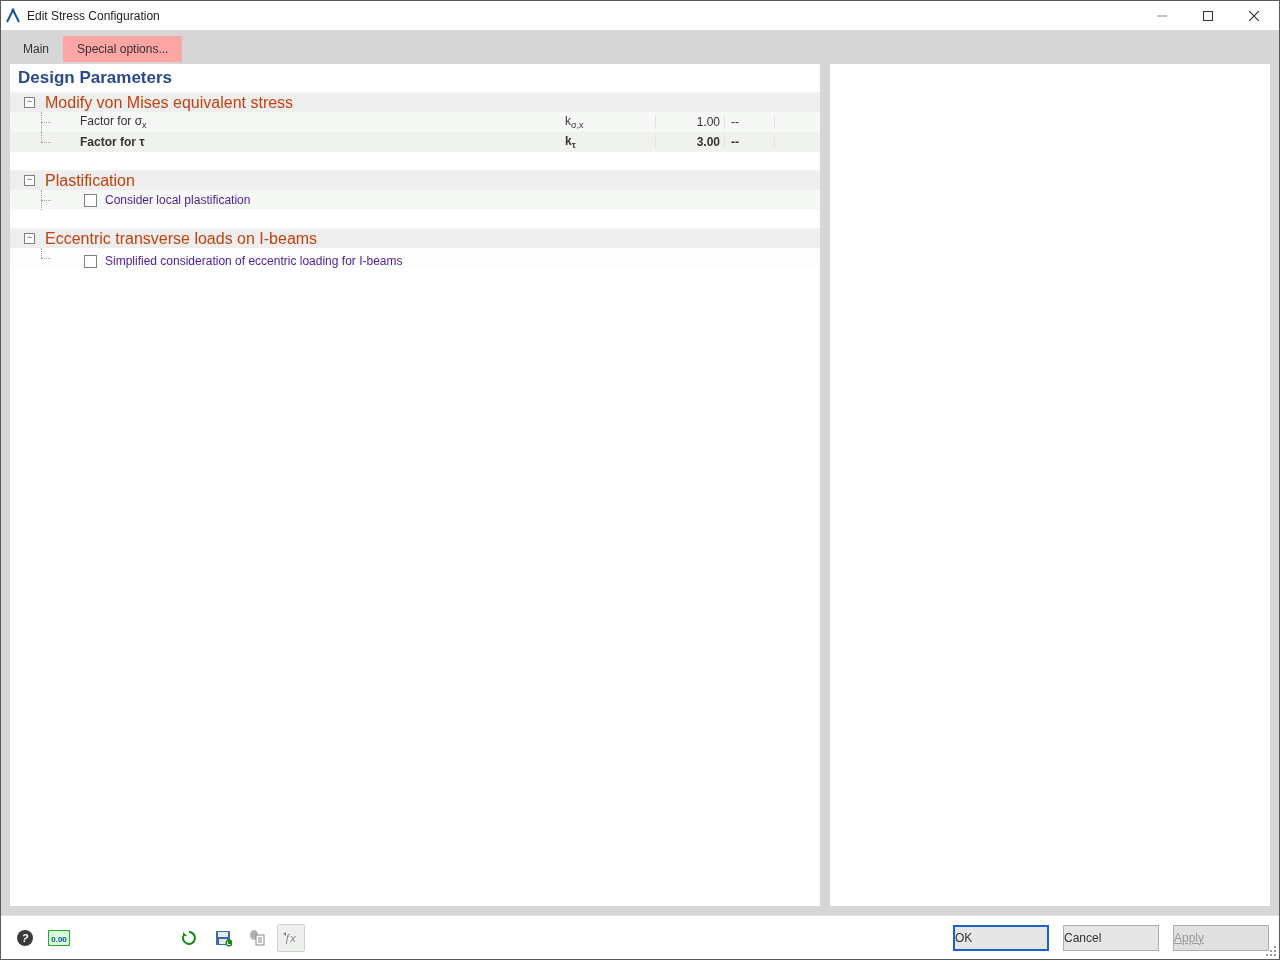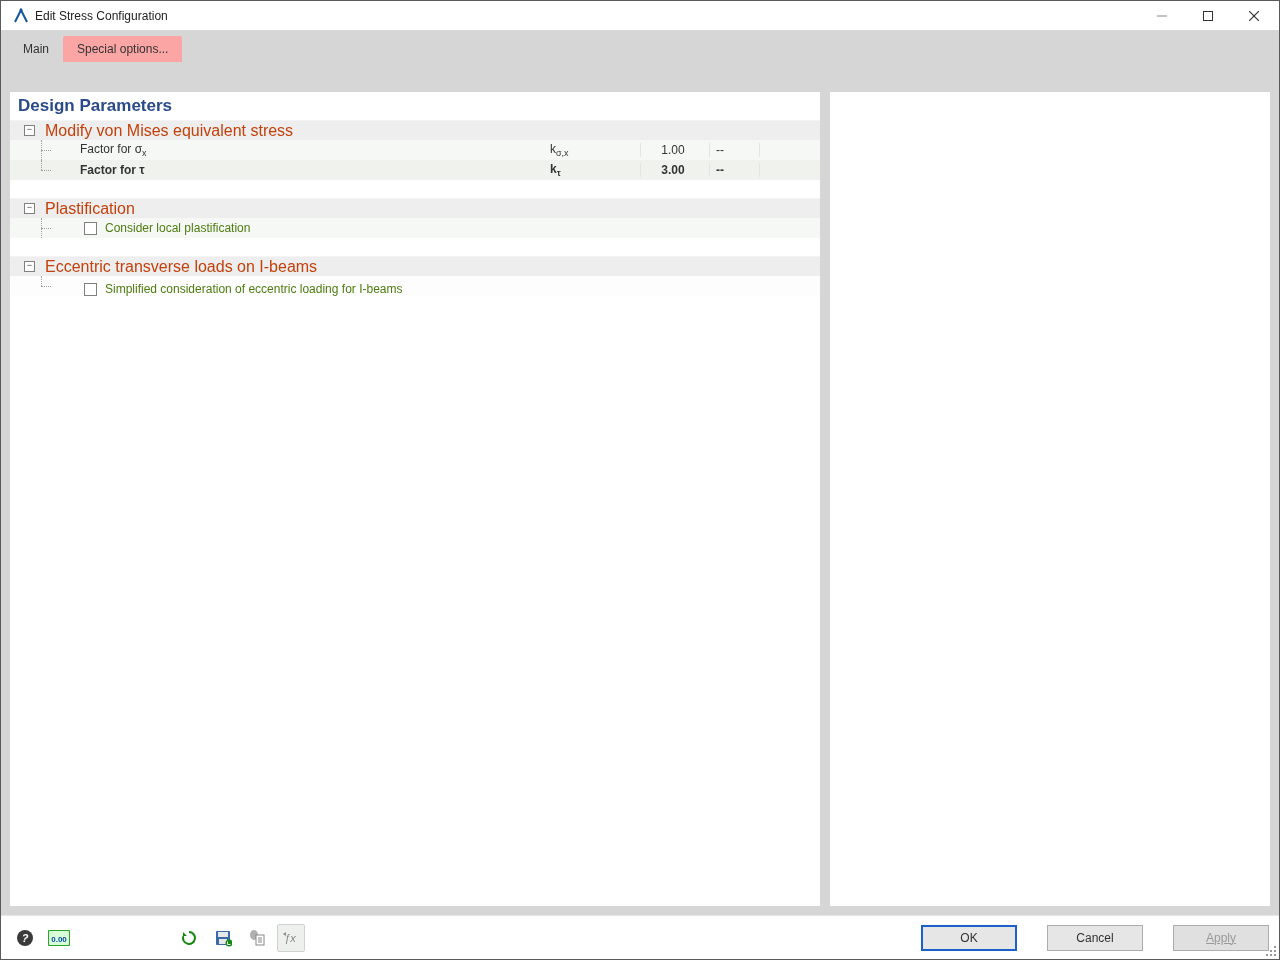--- a/index.html
+++ b/index.html
@@ -11,21 +11,21 @@
     background:#fff;
     width:1280px; height:960px;
     display:flex; flex-direction:column;
     border:1px solid #5a5a5a;
   }
 
   
   .titlebar {
     height:30px;
     display:flex; align-items:center;
-    padding:0 2px 0 12px;
+    padding:0 2px 0 4px;
     border-bottom:1px solid #d9d9d9;
     background:#fff;
   }
   .titlebar .app-icon {
     width:16px; height:16px; margin-right:6px;
     display:flex; align-items:center; justify-content:center;
   }
   .titlebar .title { flex:0 0 auto; font-size:12px; color:#222; }
   .titlebar .spacer { flex:1; }
   .win-controls { display:flex; height:100%; }
@@ -34,21 +34,20 @@
     display:flex; align-items:center; justify-content:center;
     font-size:13px; color:#333;
   }
 
   
   .client {
     flex:1;
     display:flex; flex-direction:column;
     background:#d6d6d6;
     padding:0;
-    gap:28px;
   }
   .tab-strip {
     height:32px;
     background:#d6d6d6;
     display:flex; align-items:flex-end;
     padding:8px 8px 0 8px;
     border-bottom:1px solid #d6d6d6;
   }
   .tab {
     padding:6px 14px 6px 14px;
@@ -128,24 +127,24 @@
   }
   .tree-gutter.last .tree-vline { bottom:50%; }
 
   .chk {
     width:13px; height:13px;
     border:1px solid #808080;
     background:#fff;
     margin:0 8px 0 24px;
     flex:0 0 13px;
   }
-  .row .label { flex:1; padding-right:8px; color:#4d7c0f; }
+  .row .label { flex:1; padding-right:8px; color:#4c1d95; }
   .row .c-label { flex:0 0 490px; color:#333; padding-left:20px; }
-  .row .c-sym   { flex:0 0 90px;  color:#333; }
-  .row .c-val   { flex:0 0 70px;  text-align:center; color:#333; padding-right:4px; border-right:1px solid #e4e4e4; border-left:1px solid #e4e4e4;}
+  .row .c-sym   { flex:0 0 90px;  color:#333;margin-left:15px; }
+  .row .c-val   { flex:0 0 70px;  text-align:right; color:#333; padding-right:4px; border-right:1px solid #e4e4e4; border-left:1px solid #e4e4e4;}
   .row .c-unit  { flex:0 0 50px;  color:#333; padding-left:6px; border-right:1px solid #e4e4e4;}
 
   .gap { height:18px; background:#fff; }
 
   
   .footer {
     height:44px;
     background:#fff;
     display:flex; align-items:center;
     padding:0 10px;
@@ -157,23 +156,23 @@
     border:1px solid transparent;
     display:flex; align-items:center; justify-content:center;
     border-radius:2px;
   }
   .icon-btn.boxed { background:#eef0ee; border:1px solid #cfd3cf; }
   .footer .grow { flex:1; }
   .btn {
     min-width:96px; height:26px;
     border:1px solid #adadad;
     background:#e6e6e6;
-    display:flex; align-items:center; justify-content:center;
+    display:flex; align-items:center; justify-content:flex-start;
     font-size:12px;
-    margin-left:24px;
+    margin-left:8px;
   }
   .btn.primary {
     border:2px solid #1a61c9;
     background:#e6e6e6;
   }
   .btn.disabled { color:#9a9a9a; background:#e0e0e0;text-decoration:underline; }
 
   .grip {
     position:absolute; right:2px; bottom:2px;
     width:12px; height:12px;

